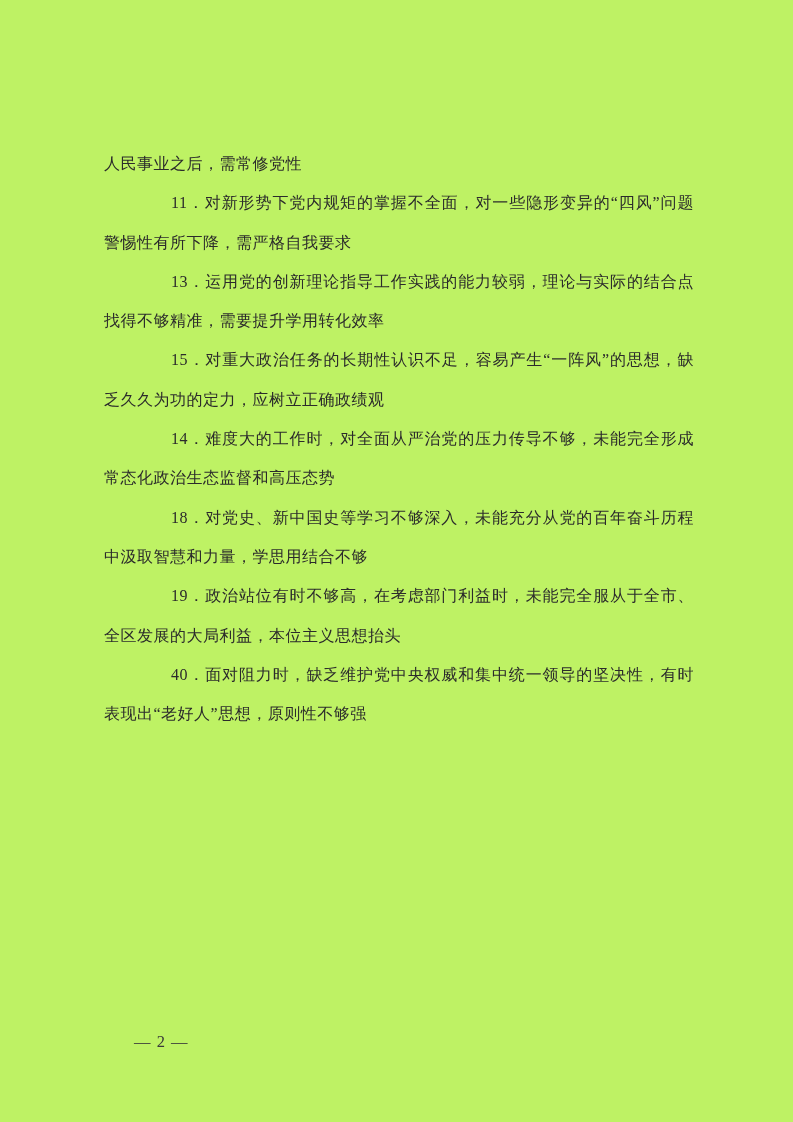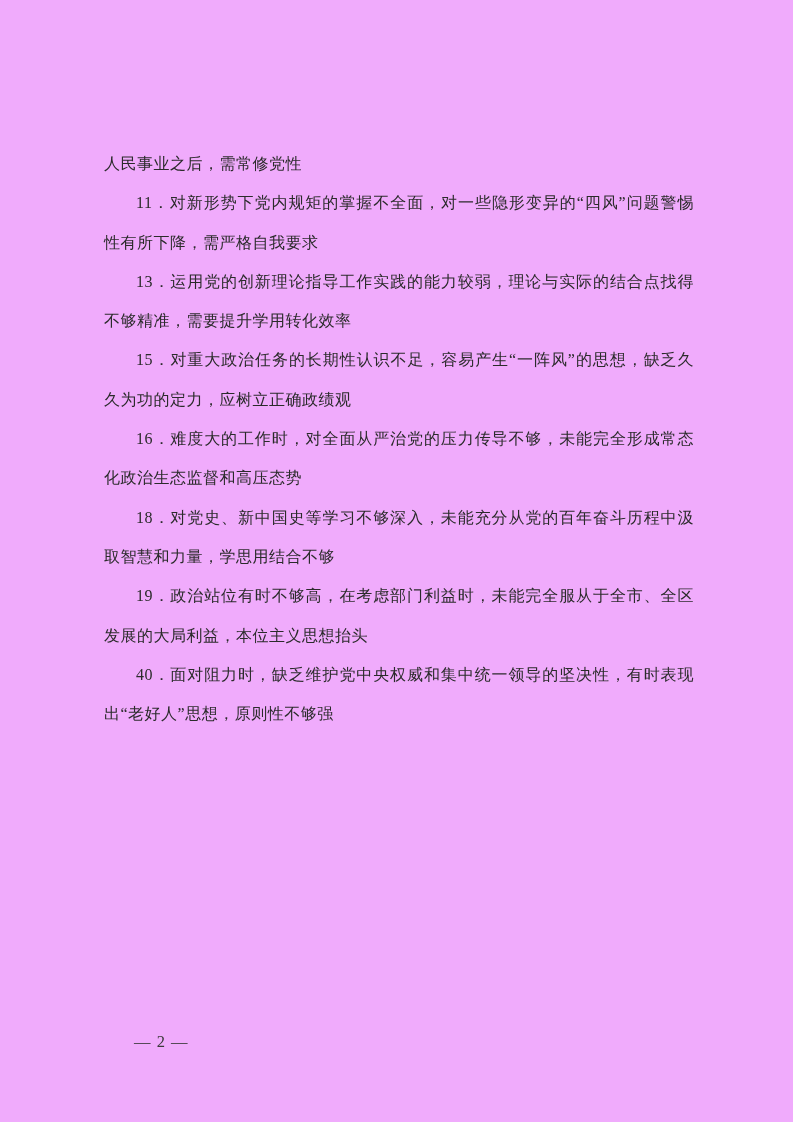--- a/index.html
+++ b/index.html
@@ -4,21 +4,21 @@
 <style>
   html, body {
     margin: 0;
     padding: 0;
     background: #ffffff;
   }
   .page {
     position: relative;
     width: 793px;
     height: 1122px;
-    background: #f0abfc;
+    background: #bef264;
     overflow: hidden;
     font-family: "Liberation Serif", "DejaVu Serif", serif;
     color: #2b2b2b;
   }
   .content {
     position: absolute;
     left: 104px;
     top: 144px;
     width: 590px;
   }
@@ -29,20 +29,21 @@
     line-height: 39.3px;
     text-align: justify;
     letter-spacing: 0.5px;
     word-break: break-all;
   }
   p.para.indent {
     text-indent: 2em;
   }
   .item-number {
     display: inline;
+    margin-left: 35px;
   }
   .footer {
     position: absolute;
     left: 134px;
     top: 1032px;
     font-size: 16.5px;
     color: #3a3a3a;
     letter-spacing: 1px;
     white-space: pre;
   }
@@ -56,21 +57,21 @@
     <p class="para"><span>人民事业之后，需常修党性</span></p>
 
     <p class="para indent"><span class="item-number">11．</span><span>对新形势下党内规矩的掌握不全面，对一些隐形变异的“四风”问题警惕性有所下降，需严格自我要求</span></p>
 
 
     <p class="para indent"><span class="item-number">13．</span><span>运用党的创新理论指导工作实践的能力较弱，理论与实际的结合点找得不够精准，需要提升学用转化效率</span></p>
 
 
     <p class="para indent"><span class="item-number">15．</span><span>对重大政治任务的长期性认识不足，容易产生“一阵风”的思想，缺乏久久为功的定力，应树立正确政绩观</span></p>
 
-    <p class="para indent"><span class="item-number">16．</span><span>难度大的工作时，对全面从严治党的压力传导不够，未能完全形成常态化政治生态监督和高压态势</span></p>
+    <p class="para indent"><span class="item-number">14．</span><span>难度大的工作时，对全面从严治党的压力传导不够，未能完全形成常态化政治生态监督和高压态势</span></p>
 
 
     <p class="para indent"><span class="item-number">18．</span><span>对党史、新中国史等学习不够深入，未能充分从党的百年奋斗历程中汲取智慧和力量，学思用结合不够</span></p>
 
     <p class="para indent"><span class="item-number">19．</span><span>政治站位有时不够高，在考虑部门利益时，未能完全服从于全市、全区发展的大局利益，本位主义思想抬头</span></p>
 
     <p class="para indent"><span class="item-number">40．</span><span>面对阻力时，缺乏维护党中央权威和集中统一领导的坚决性，有时表现出“老好人”思想，原则性不够强</span></p>
 
 
   </div>

